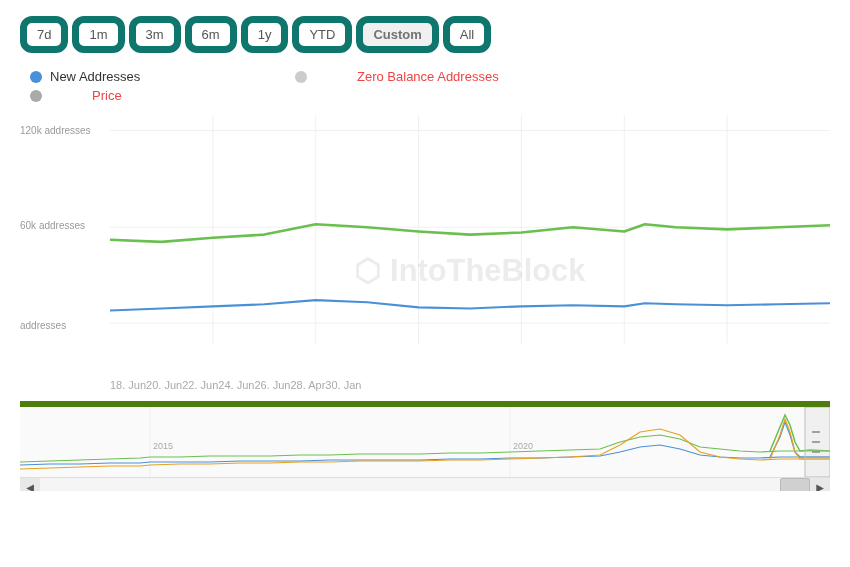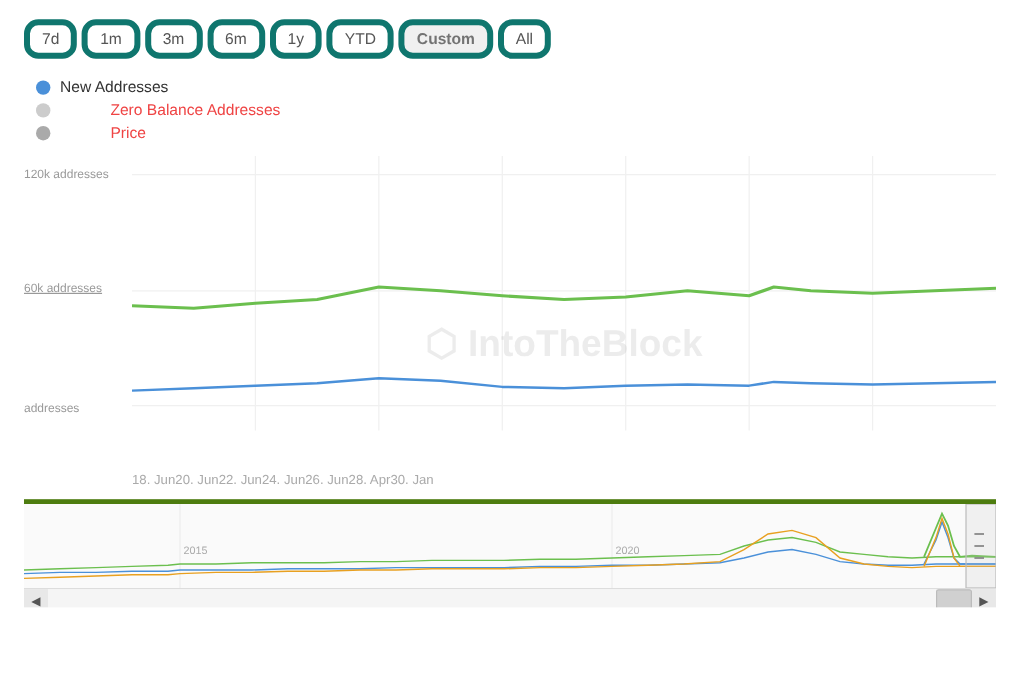--- a/index.html
+++ b/index.html
@@ -20,35 +20,35 @@
     
     .time-range {
       display: flex;
       gap: 4px;
       margin-bottom: 16px;
       align-items: center;
     }
     .time-btn {
       padding: 4px 10px;
       border-radius: 12px;
-      border: 5px solid #0f766e;
+      border: 7px solid #0f766e;
       background: #fff;
       font-size: 13px;
       color: #555;
       cursor: pointer;
     }
     .time-btn.active {
       background: #f0f0f0;
       font-weight: 600;
       color: #737373;
     }
     
     .legend {
       display: grid;
-      grid-template-columns: 1fr;
+      grid-template-columns: 1fr 1fr;
       gap: 4px 20px;
       margin-bottom: 12px;
       padding-left: 10px;
       width: 520px;
     }
     .legend-item {
       display: flex;
       align-items: center;
       gap: 8px;
       font-size: 13px;
@@ -89,21 +89,21 @@
       margin-top: 4px;
       font-size: 11px;
       color: #aaa;
     }
     
     .mini-chart-container {
       margin-top: 10px;
       width: 100%;
       height: 90px;
       position: relative;
-      border-top: 4px solid #4d7c0f;
+      border-top: 6px solid #4d7c0f;
       overflow: hidden;
     }
     .mini-chart-svg {
       width: 100%;
       height: 70px;
       display: block;
     }
     .scrollbar-row {
       display: flex;
       align-items: center;
@@ -170,21 +170,21 @@
     <div class="legend-item">
       <div class="legend-dot" style="background:#aaaaaa;"></div>
       <span class="legend-label-inactive">Price</span>
     </div>
   </div>
 
   <div class="chart-wrapper">
     <div class="main-chart">
 
       <span class="y-axis-label" style="top: 10px;">120k addresses</span>
-      <span class="y-axis-label" style="top: 105px; text-decoration: underline;">60k addresses</span>
+      <span class="y-axis-label" style="top: 105px;">60k addresses</span>
       <span class="y-axis-label" style="top: 205px;">addresses</span>
 
       <svg class="chart-svg" viewBox="0 0 700 250" preserveAspectRatio="none">
 
         <line x1="0" y1="15" x2="700" y2="15" stroke="#f0f0f0" stroke-width="1"></line>
         <line x1="0" y1="108" x2="700" y2="108" stroke="#f0f0f0" stroke-width="1"></line>
         <line x1="0" y1="200" x2="700" y2="200" stroke="#f0f0f0" stroke-width="1"></line>
 
         <line x1="100" y1="0" x2="100" y2="220" stroke="#f0f0f0" stroke-width="1"></line>
         <line x1="200" y1="0" x2="200" y2="220" stroke="#f0f0f0" stroke-width="1"></line>

